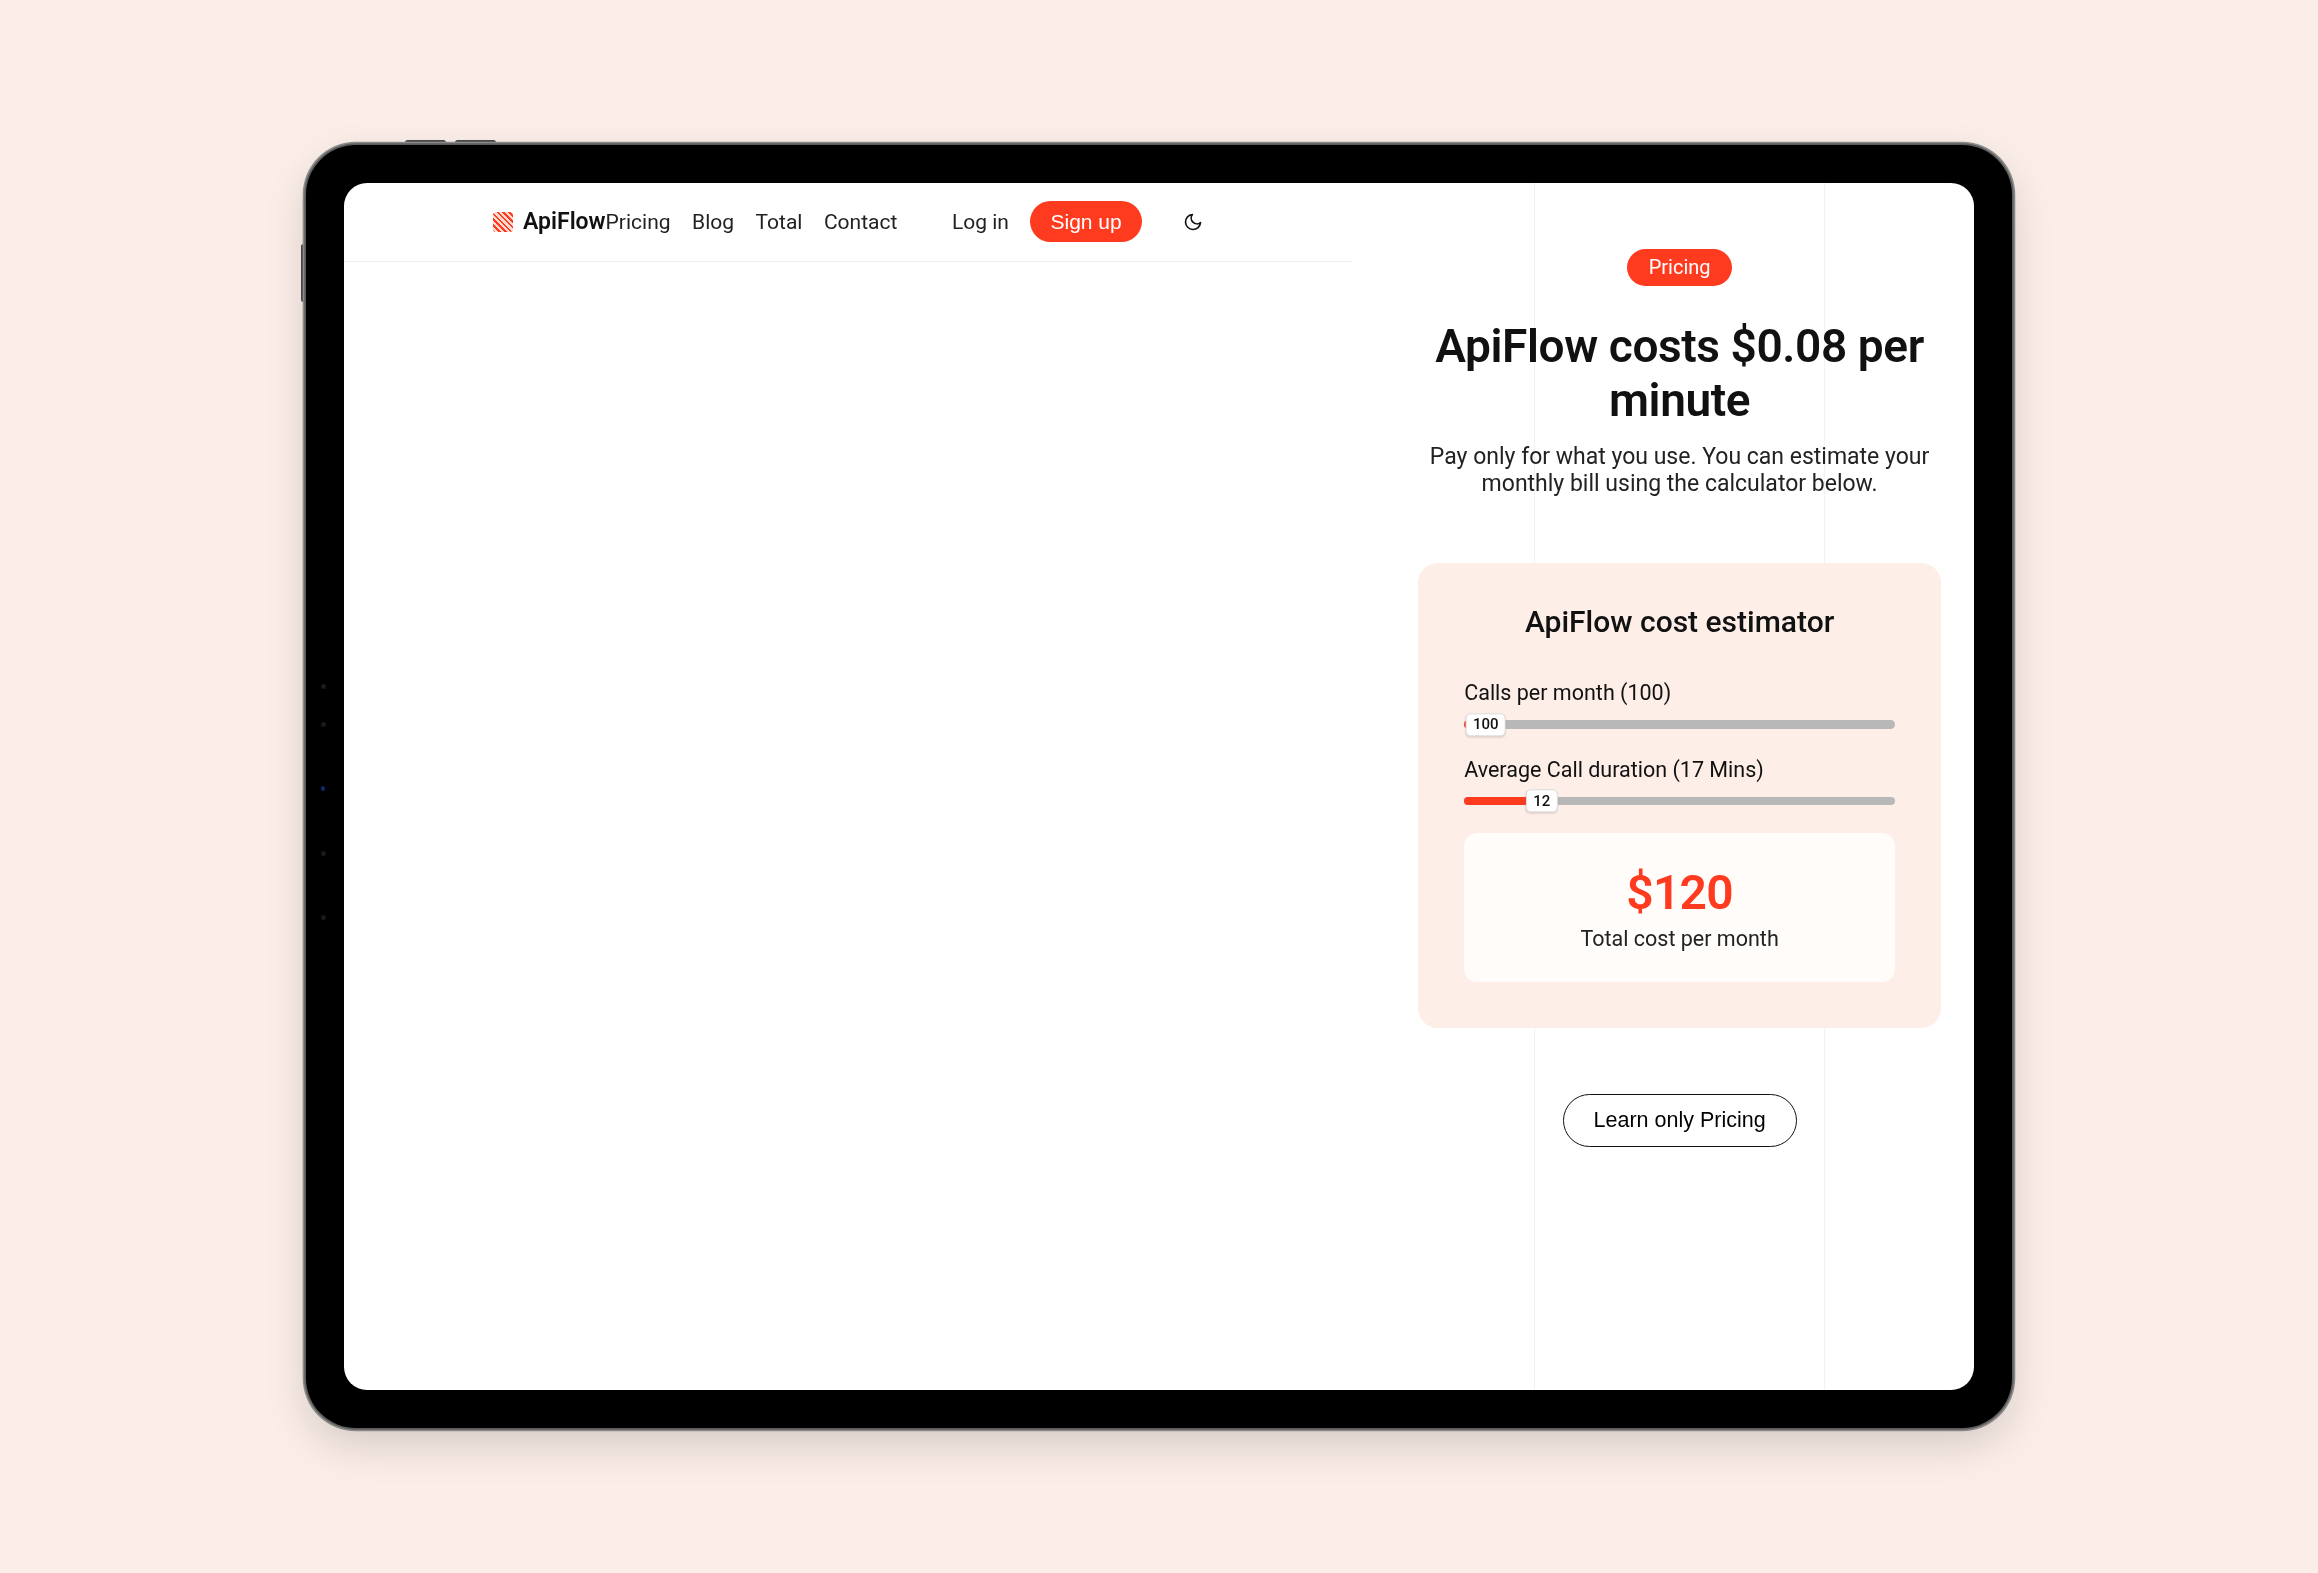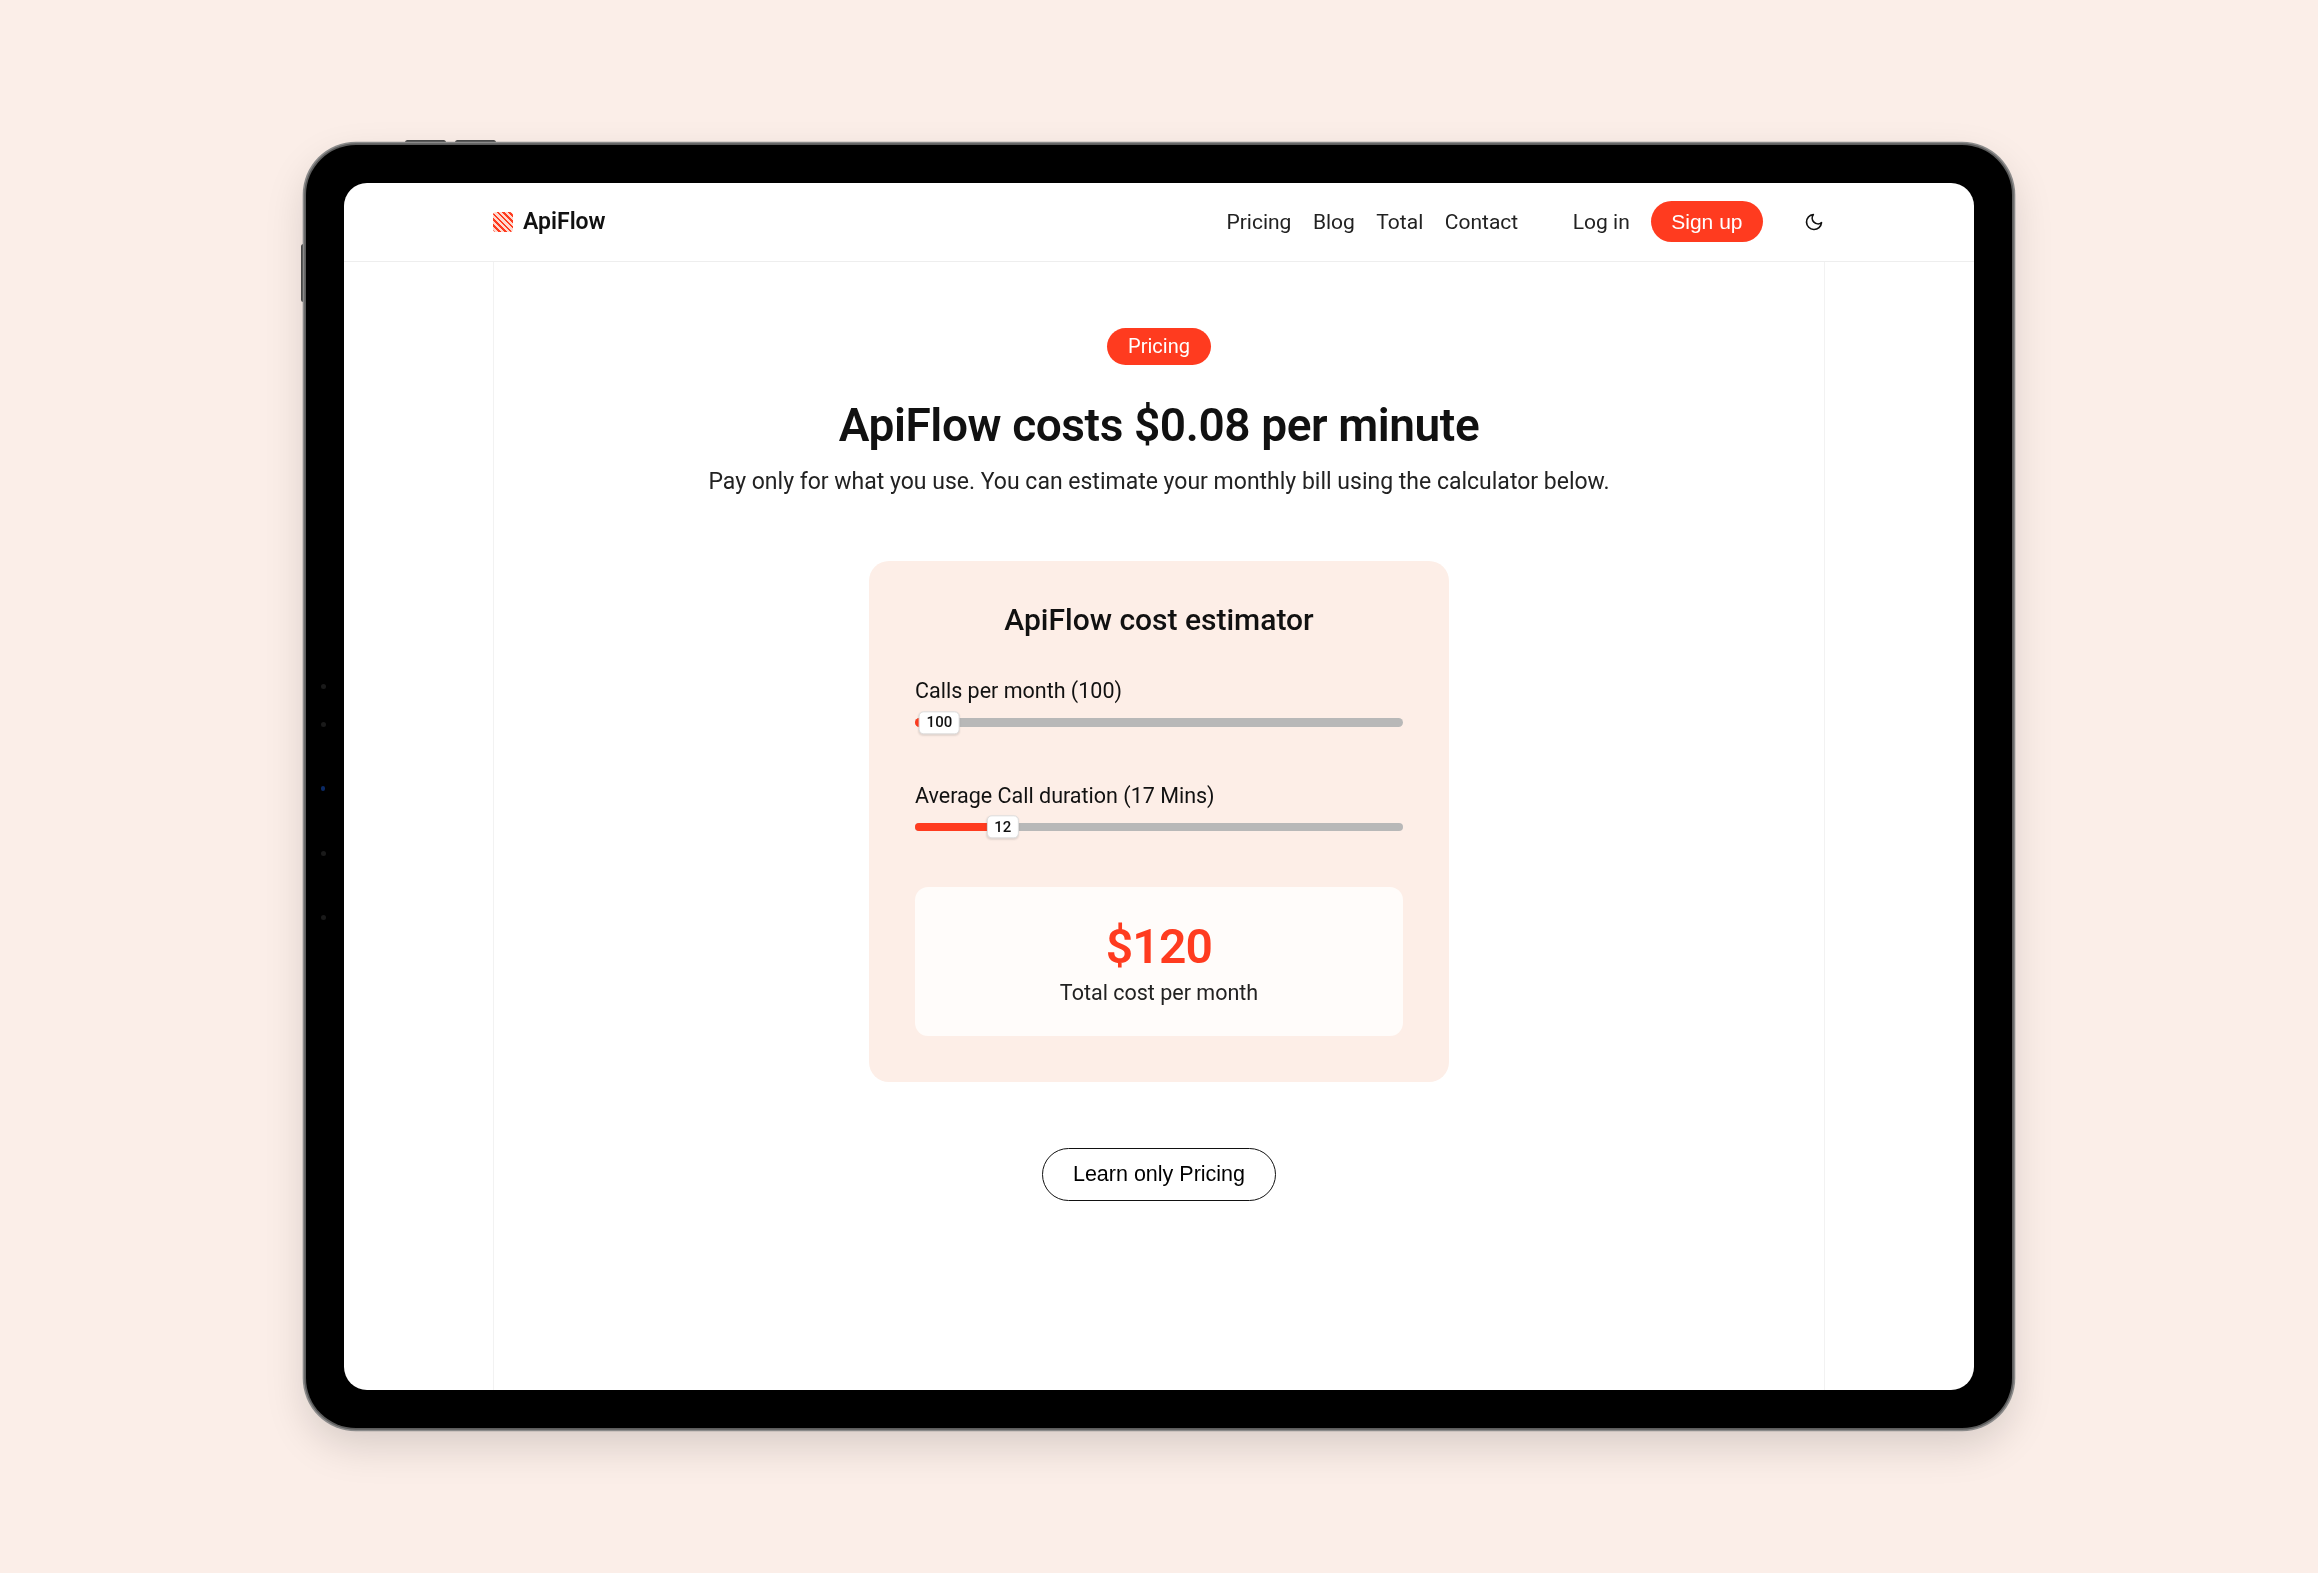--- a/index.html
+++ b/index.html
@@ -73,22 +73,23 @@
     background: #fff;
     border-radius: 23px;
     overflow: hidden;
   }
 
   
   .app {
     width: 100%;
     height: 100%;
     display: flex;
-    flex-direction: column;
+    flex-direction: row;
     color: #111;
+    gap: 32px;
   }
 
   
   .header {
     display: flex;
     align-items: center;
     justify-content: space-between;
     padding: 0 149px;
     height: 79px;
     border-bottom: 0.8px solid #eee;
@@ -191,21 +192,21 @@
     max-width: 580px;
     margin: 0 auto 66px;
     text-align: left;
   }
   .card h2 {
     text-align: center;
     font-size: 30px;
     font-weight: 500;
     margin-bottom: 41px;
   }
-  .slider-group { margin-bottom: 56px; }
+  .slider-group { margin-bottom: 28px; }
   .slider-label {
     font-size: 21.5px;
     margin-bottom: 15px;
     color: #111;
   }
   .slider-track {
     position: relative;
     height: 8.3px;
     background: #b8b8b8;
     border-radius: 5px;

